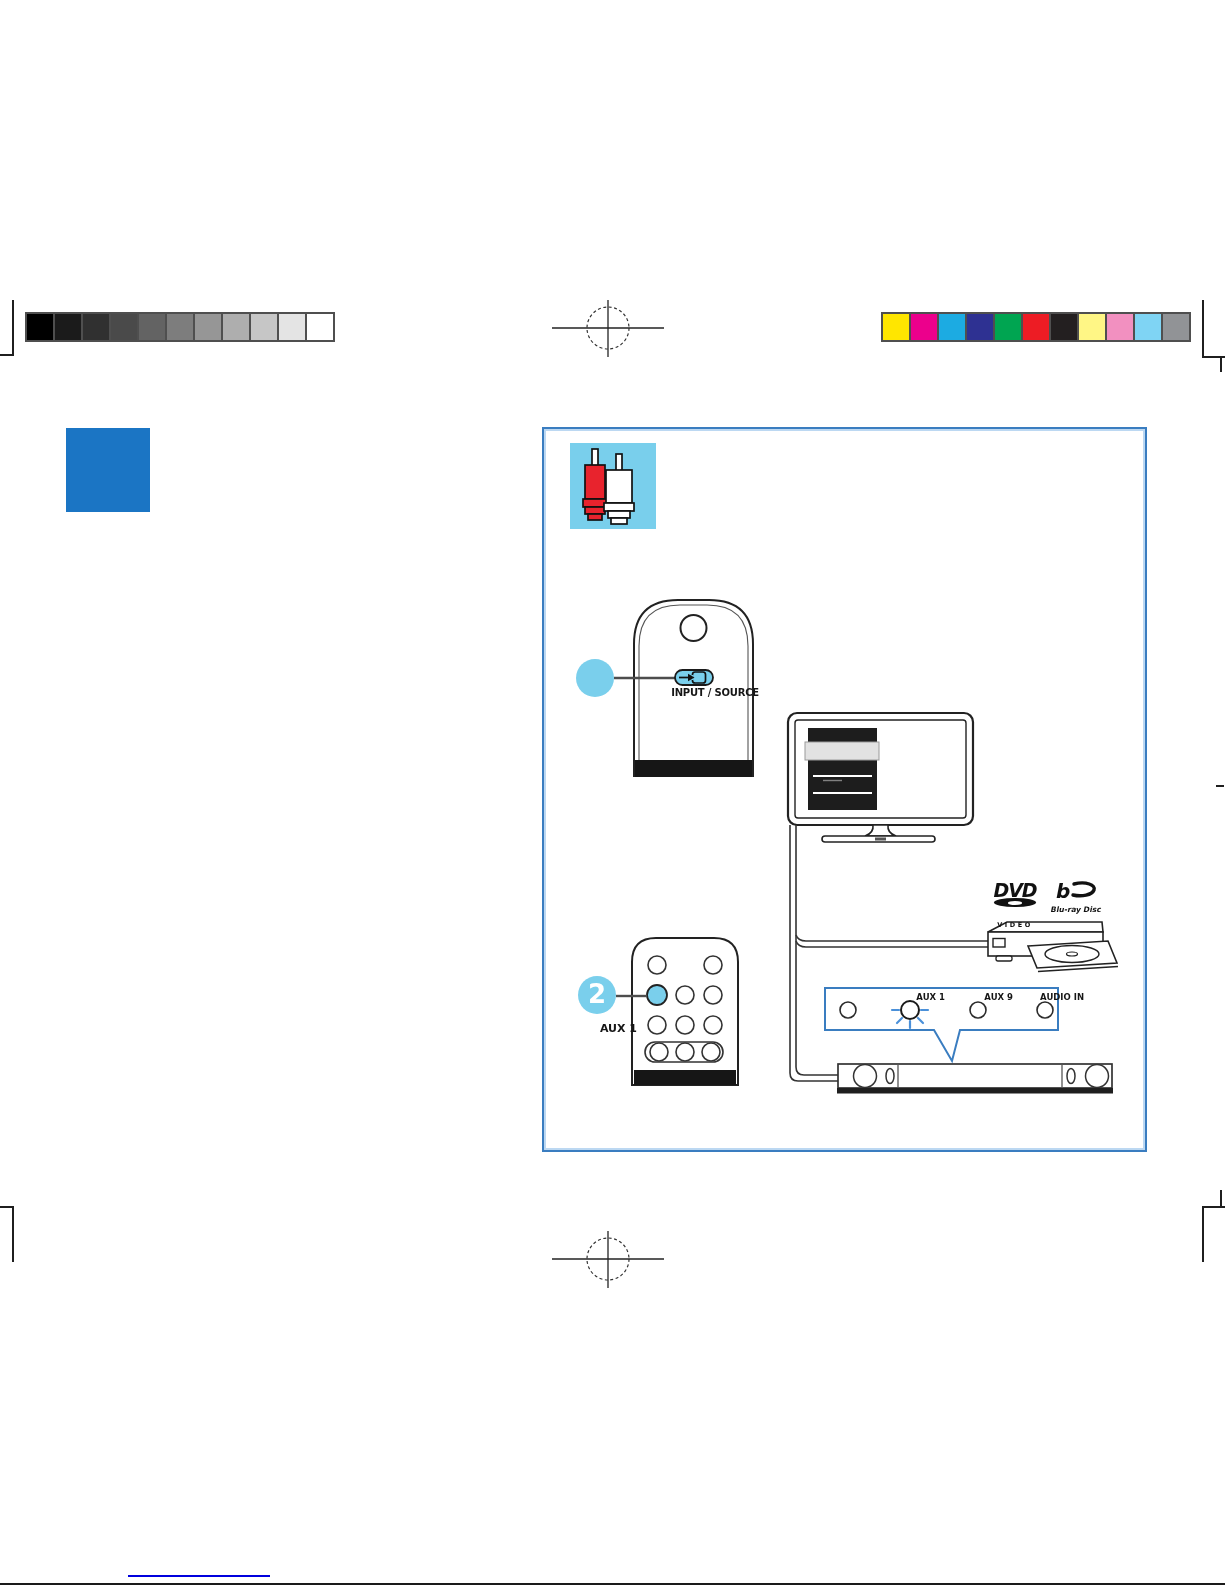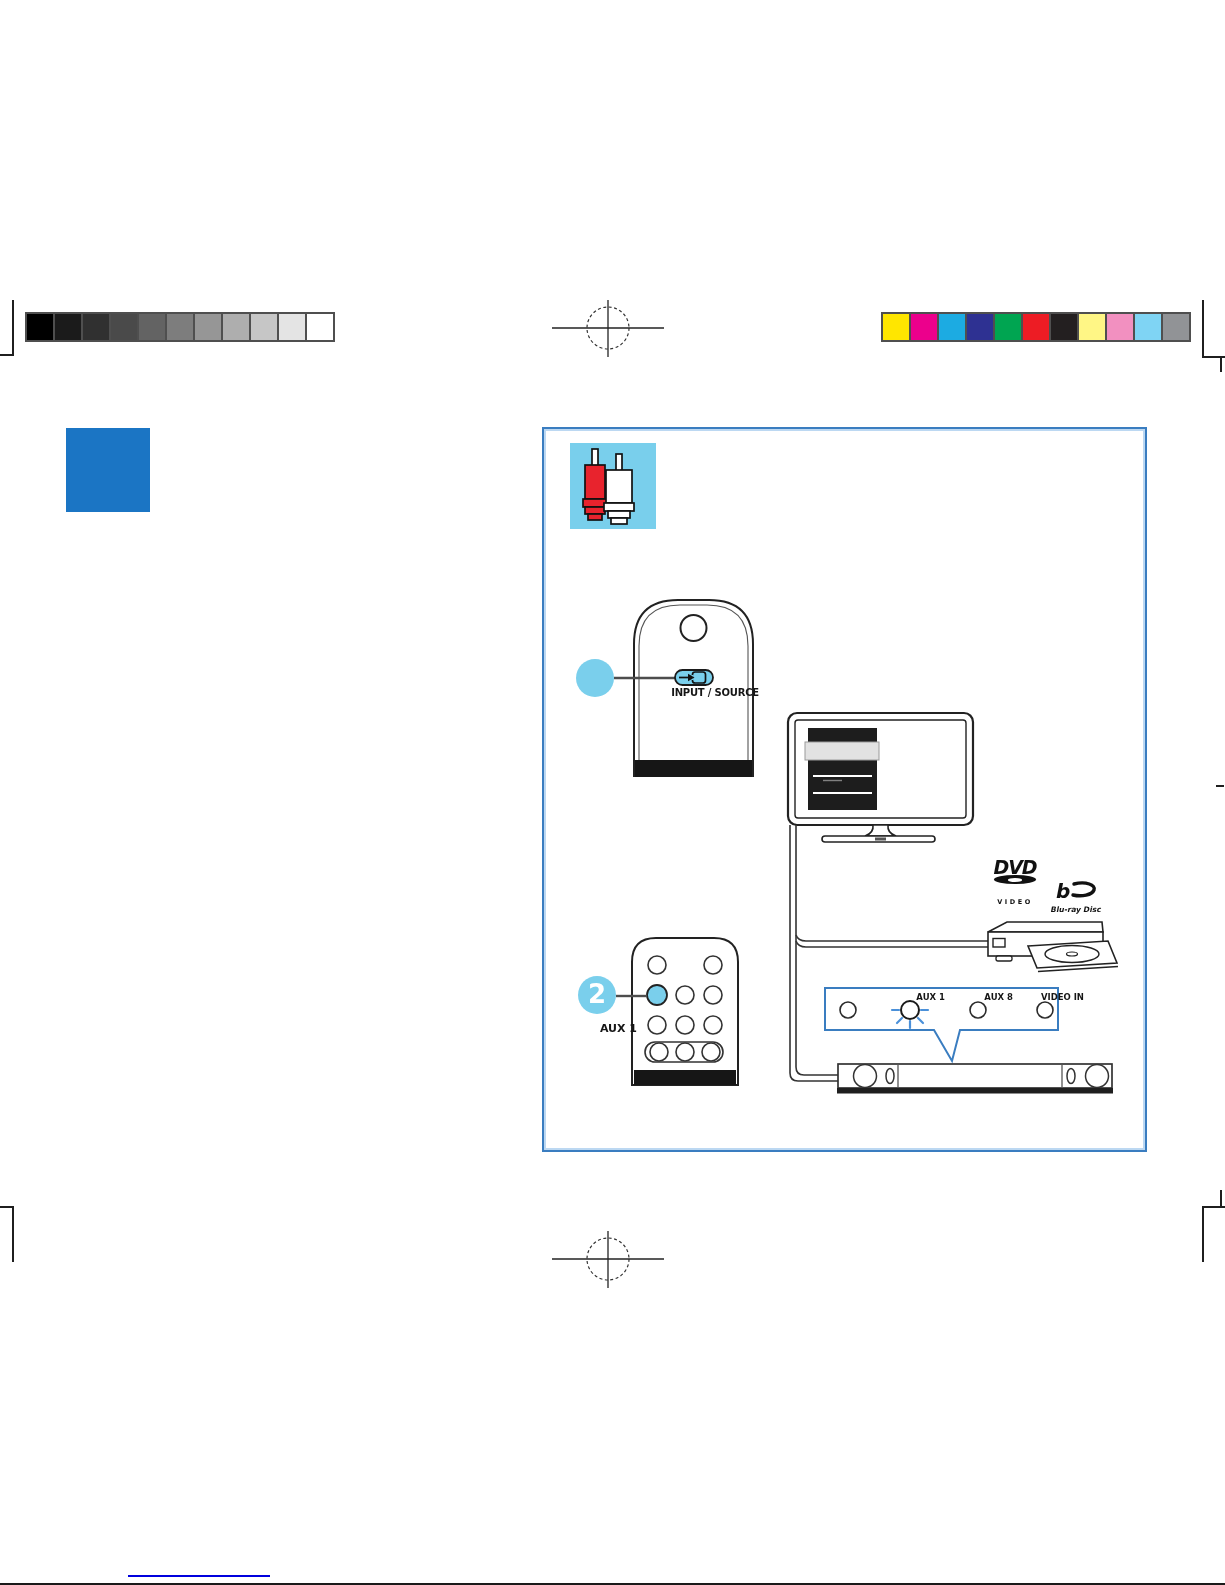--- a/index.html
+++ b/index.html
@@ -27,21 +27,21 @@
   .c1{left:34px;top:232px;}
   .c2{left:36px;top:549px;font-size:26px;line-height:37px;}
   .lbl{position:absolute;text-align:right;color:#161616;}
   .lbl-inputsource{left:86px;top:260px;width:131px;font-size:10px;font-weight:700;letter-spacing:-0.2px;}
   .lbl-aux1remote{left:15px;top:595px;width:80px;font-size:11px;font-weight:700;}
   .plbl{font-size:8.5px;font-weight:600;top:565px;}
   .plbl-1{left:333px;width:70px;}
   .plbl-2{left:401px;width:70px;}
   .plbl-3{left:464px;width:78px;}
   
-  .dvdlogo{position:absolute;left:441px;top:432px;width:64px;text-align:center;color:#111;}
+  .dvdlogo{position:absolute;left:441px;top:455px;width:64px;text-align:center;color:#111;}
   .dvdlogo .t{font-size:19px;font-weight:900;font-style:italic;line-height:16px;letter-spacing:-1px;}
   .dvdlogo .disc{width:42px;height:9px;background:#111;border-radius:50%;margin:0 auto;position:relative;}
   .dvdlogo .disc i{position:absolute;left:14px;top:3px;width:14px;height:3.5px;background:#fff;border-radius:50%;}
   .dvdlogo .v{font-size:6.5px;font-weight:700;letter-spacing:2.5px;margin-top:14px;}
   .braylogo{position:absolute;left:501px;top:453px;width:66px;text-align:center;color:#111;}
   .braylogo .sub{font-size:7.5px;font-weight:800;font-style:italic;margin-top:-1px;}
   
   .flink{position:absolute;left:128px;top:1575px;width:142px;height:2px;background:#0000dd;}
   .fedge{position:absolute;left:0;top:1583px;width:1225px;height:2px;background:#1a1a1a;}
 </style>
@@ -214,22 +214,22 @@
       </svg>
 
       <div class="callout c1"></div>
       <div class="callout c2">
         <span>2</span>
       </div>
 
       <div class="lbl lbl-inputsource">INPUT / SOURCE</div>
       <div class="lbl lbl-aux1remote">AUX 1</div>
       <div class="lbl plbl plbl-1">AUX 1</div>
-      <div class="lbl plbl plbl-2">AUX 8</div>
-      <div class="lbl plbl plbl-3">VIDEO IN</div>
+      <div class="lbl plbl plbl-2">AUX 9</div>
+      <div class="lbl plbl plbl-3">AUDIO IN</div>
 
       <div class="dvdlogo">
         <div class="t">DVD</div>
         <div class="disc">
             <i></i>
           </div>
         <div class="v">VIDEO</div>
       </div>
 
       <div class="braylogo">

